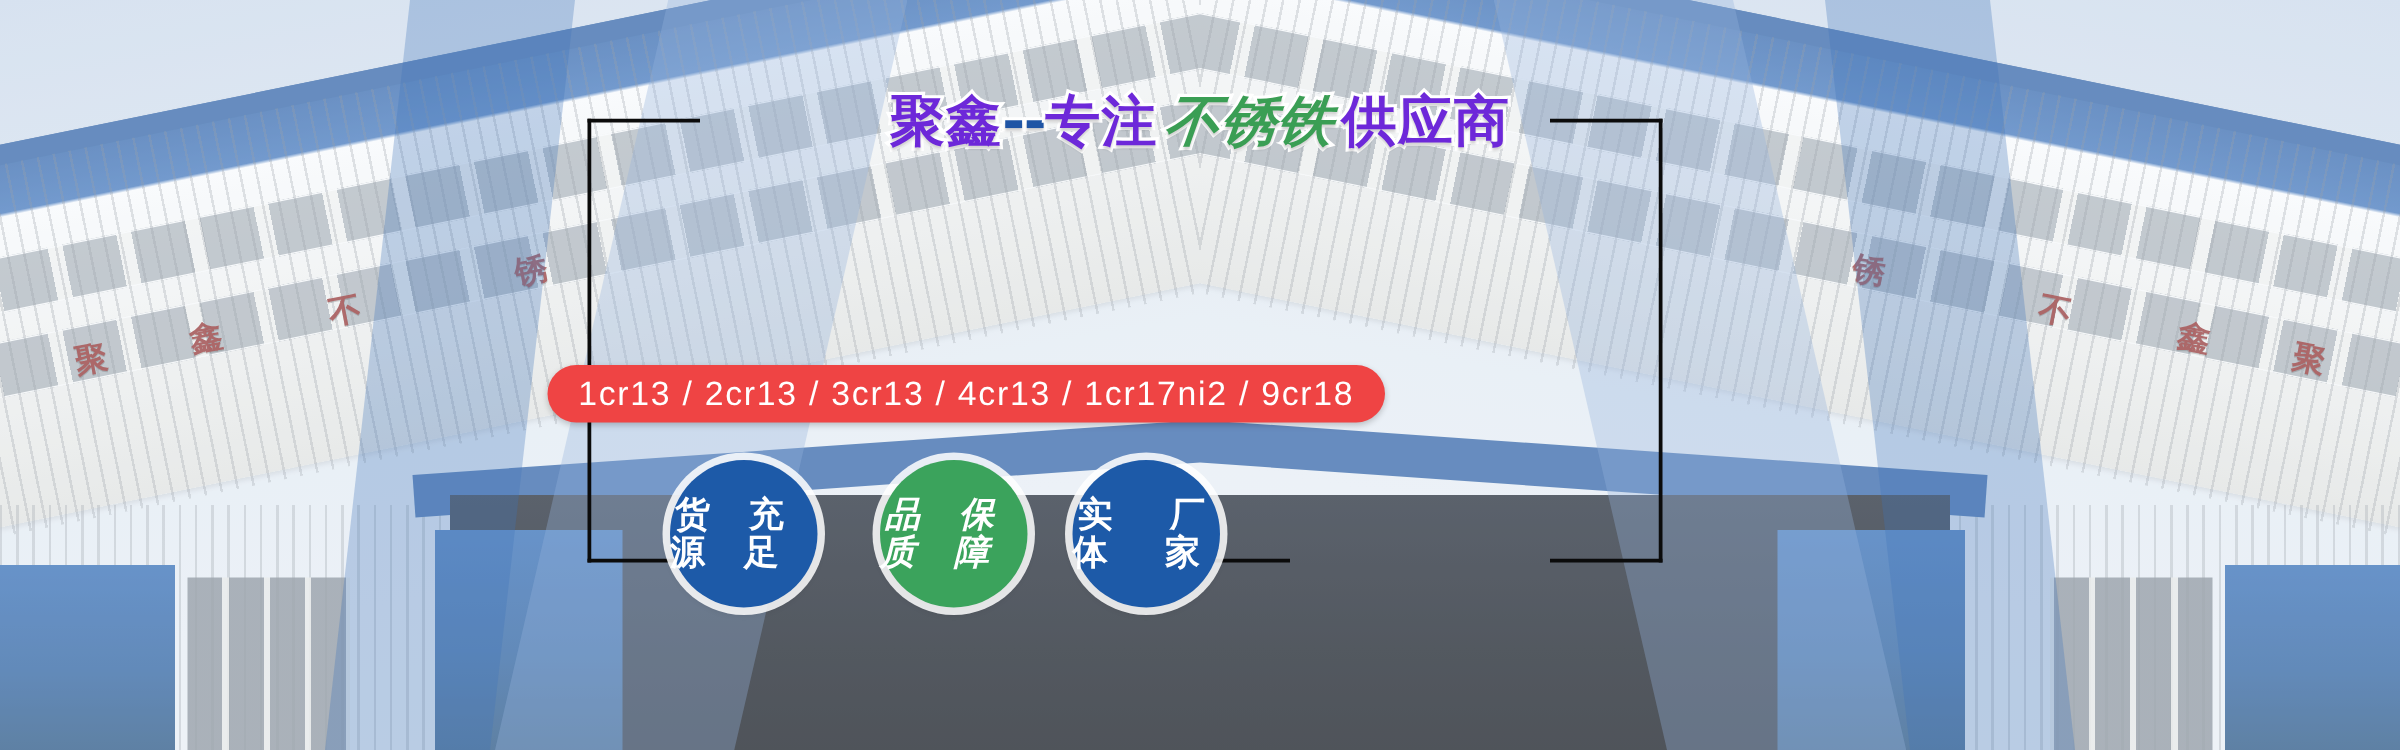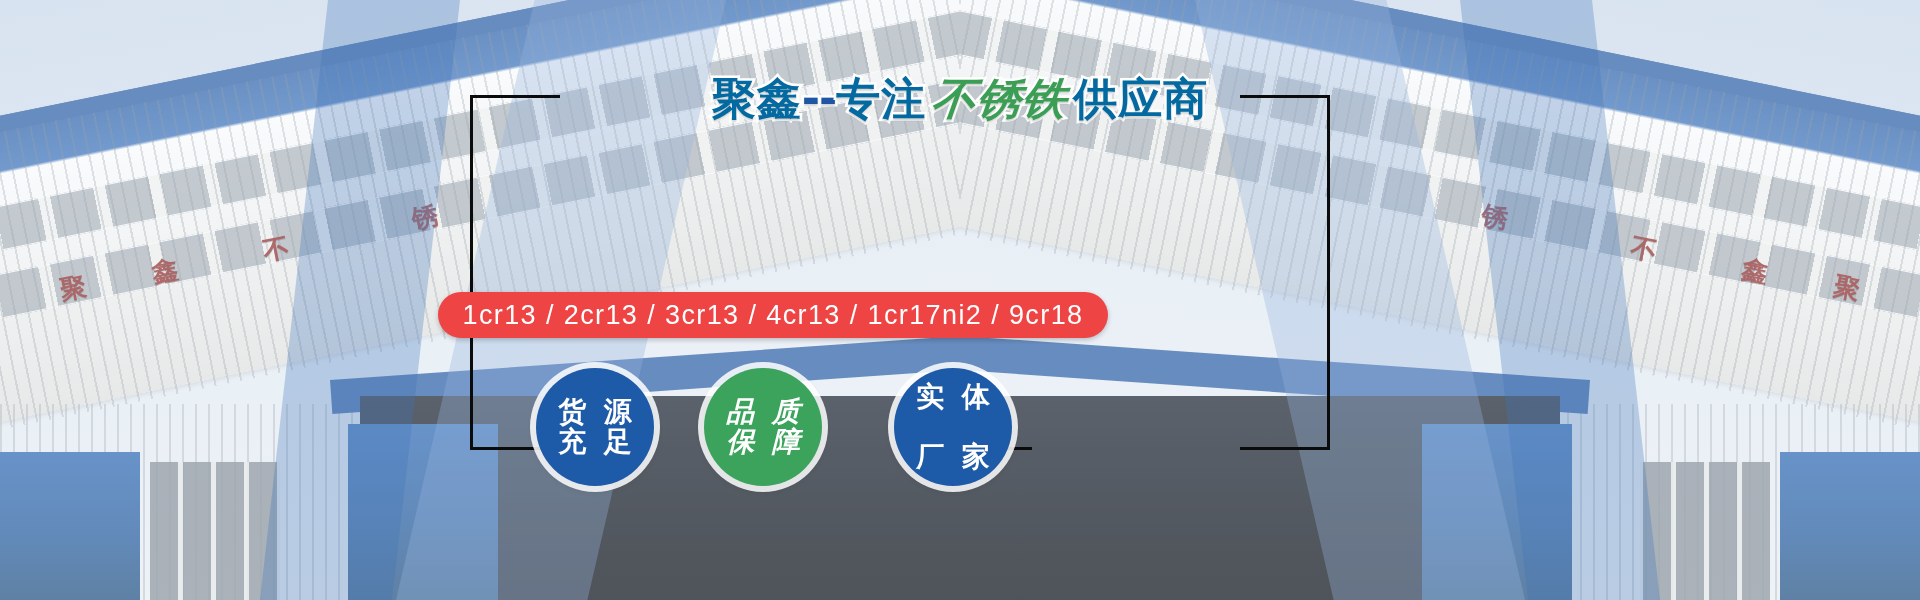--- a/index.html
+++ b/index.html
@@ -124,21 +124,21 @@
     position:absolute;left:0;right:0;top:74px;text-align:center;
     white-space:nowrap;font-size:44px;line-height:1;font-weight:700;
     font-family:"DejaVu Sans","Liberation Sans",sans-serif;
     letter-spacing:1px;
   }
   .headline span{
     display:inline-block;vertical-align:middle;
     -webkit-text-stroke:5px #ffffff;paint-order:stroke fill;
     text-shadow:0 2px 2px rgba(0,0,0,.18);
   }
-  .hl-blue{color:#0369a1;}
+  .hl-blue{color:#6d28d9;}
   .hl-dash{color:#1f55a5;letter-spacing:-1px;}
   .hl-green{color:#3a9e54;font-style:italic;font-weight:700;
             font-family:"DejaVu Serif","Liberation Serif",serif;
             padding:0 6px;transform:skewX(-6deg);}
 
   
   .pill{
     position:absolute;display:flex;align-items:center;justify-content:center;
     border-radius:26px;color:#ffffff;white-space:nowrap;
     font-size:27px;letter-spacing:1.4px;
@@ -149,31 +149,31 @@
   }
   .pill-black{
     left:438px;top:292px;width:670px;height:46px;background:#ef4444;
     box-shadow:0 2px 5px rgba(0,0,0,.22);
   }
 
   
   .circles{position:absolute;left:470px;top:368px;width:860px;height:120px;}
   .circ{
     position:absolute;top:0;width:118px;height:118px;border-radius:50%;
-    display:flex;flex-direction:column;align-items:center;justify-content:center;
+    display:flex;align-items:center;justify-content:center;
     color:#ffffff;font-size:28px;font-weight:700;line-height:1.08;
     letter-spacing:4px;text-indent:4px;
     font-family:"DejaVu Sans","Liberation Sans",sans-serif;
     box-shadow:0 0 0 6px rgba(255,255,255,.85), 0 3px 8px rgba(0,0,0,.22);
   }
   .c-blue{background:#1d5aa8;}
   .c-green{background:#3ba35c;font-style:italic;}
   .c1{left:66px;}
   .c2{left:234px;}
-  .c3{left:424px;gap:30px;}
+  .c3{left:388px;gap:30px;}
   .circ b{display:block;font-weight:700;}
 </style>
 </head>
 <body>
 
 <div id="banner">
 
   <div class="photo left">
     <div class="sky"></div>
     <div class="wire w1"></div>

